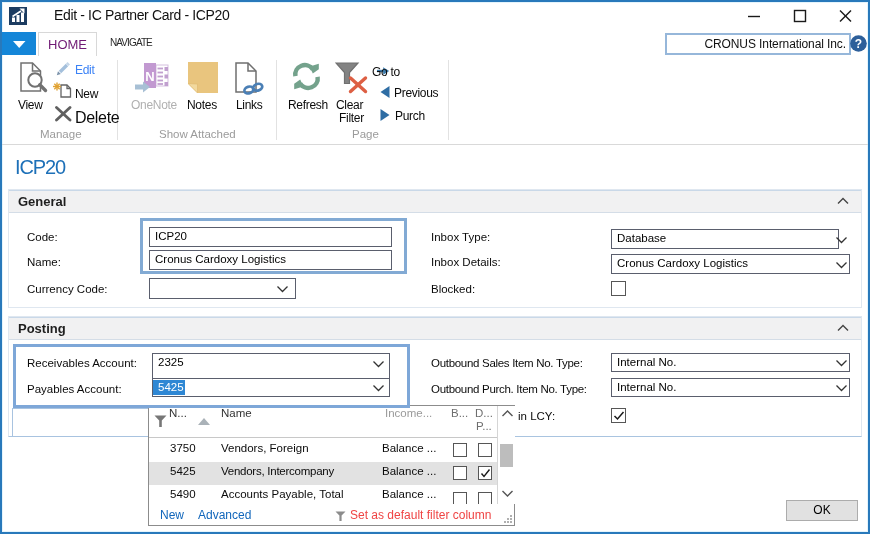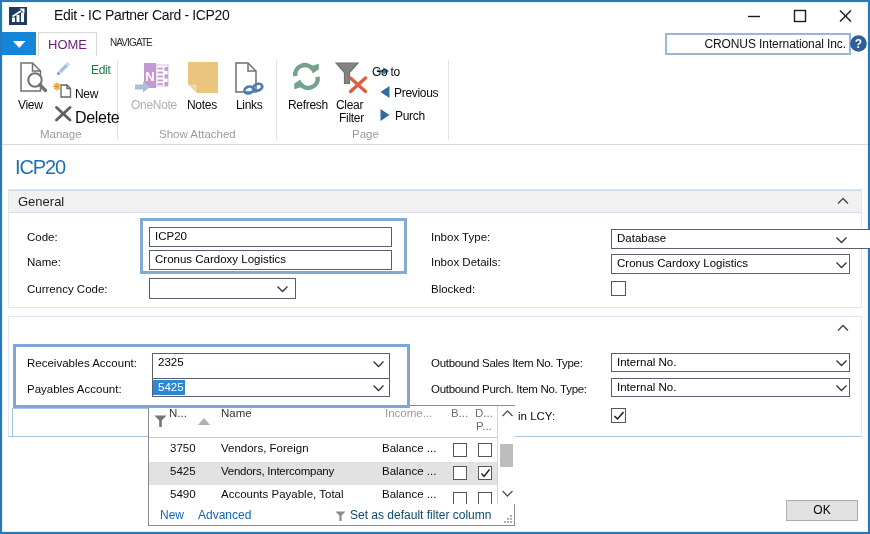--- a/index.html
+++ b/index.html
@@ -5,21 +5,21 @@
 * { margin:0; padding:0; box-sizing:border-box; }
 html,body { width:870px; height:534px; }
 body { font-family:"Liberation Sans",sans-serif; position:relative; background:#fff; overflow:hidden; }
 .abs { position:absolute; }
 .win { position:absolute; left:0; top:0; width:870px; height:534px; border:2px solid #2879bb; box-shadow: inset 0 0 0 1px #e4f4fc; }
 .ttl { position:absolute; left:30px; top:7px; font-size:14px; color:#111; letter-spacing:-0.35px;margin-left:24px; }
 .lbl { position:absolute; font-size:11.5px; color:#0b0b0b; white-space:nowrap; }
 .glbl { position:absolute; font-size:11.5px; color:#9b9b9b; white-space:nowrap; }
 .rlbl { letter-spacing:-0.3px; }
 .inp { position:absolute; background:#fff; border:1px solid #5a5e6d; font-size:11.5px; color:#000; padding:2px 0 0 5px; white-space:nowrap; overflow:hidden; }
-.sect { position:absolute; left:8px; background:#fff; border:1px solid #dfe7f0; width:854px; }
+.sect { position:absolute; left:8px; background:#fff; border:1px solid #dfe7f0; width:854px;font-weight:bold; }
 .shead { position:absolute; left:0; top:0; right:0; height:23px; background:#f1f1f2; border-top:1px solid #c9d8e8; border-bottom:1px solid #d4dde7; }
 .shead span { position:absolute; left:9px; top:3px; font-size:13px; color:#1e1e1e; }
 .chk { position:absolute; width:15px; height:15px; background:#fff; border:1px solid #565656; }
 .link { color:#1166bb; }
 </style>
 </head>
 <body>
 <div class="win"></div>
 
 <svg class="abs" style="left:9px;top:7px" width="18" height="18">
@@ -65,21 +65,21 @@
   <circle cx="17" cy="19" r="6.7" fill="#fff" stroke="#717171" stroke-width="2"></circle>
   <line x1="21.8" y1="23.8" x2="27.5" y2="29.5" stroke="#717171" stroke-width="3.4" stroke-linecap="round"></line>
 </svg>
 <div class="lbl rlbl" style="left:18px;top:98px;font-size:12px">View</div>
 
 <svg class="abs" style="left:56px;top:62px" width="16" height="14">
   <line x1="4" y1="10" x2="11" y2="3" stroke="#a4c0dc" stroke-width="3.4"></line>
   <line x1="11.2" y1="2.8" x2="12.8" y2="1.2" stroke="#c4d6e8" stroke-width="3.4"></line>
   <path d="M0.8 13.2 L4.8 12 L2 9.2 Z" fill="#7c93ab"></path>
 </svg>
-<div class="lbl rlbl" style="left:91px;top:63px;font-size:12px;color:#15803d">Edit</div>
+<div class="lbl rlbl" style="left:75px;top:63px;font-size:12px;color:#3b82f6">Edit</div>
 <svg class="abs" style="left:53px;top:82px" width="20" height="17">
   <path d="M8 3 H14 L17.5 6.5 V15 H8 Z" fill="#fff" stroke="#646464" stroke-width="1.3"></path>
   <path d="M14 3 V6.5 H17.5" fill="none" stroke="#646464" stroke-width="1.3"></path>
   <g stroke="#e0a232" stroke-width="1.4">
     <line x1="4" y1="0.5" x2="4" y2="8.5"></line>
       <line x1="0" y1="4.5" x2="8" y2="4.5"></line>
     <line x1="1.3" y1="1.8" x2="6.7" y2="7.2"></line>
       <line x1="6.7" y1="1.8" x2="1.3" y2="7.2"></line>
   </g>
 </svg>
@@ -182,33 +182,36 @@
 <div class="inp" style="left:149px;top:227px;width:243px;height:20px">ICP20</div>
 <div class="lbl" style="left:27px;top:256px">Name:</div>
 <div class="inp" style="left:149px;top:250px;width:243px;height:20px">Cronus Cardoxy Logistics</div>
 <div class="lbl" style="left:27px;top:283px">Currency Code:</div>
 <div class="inp" style="left:149px;top:278px;width:147px;height:21px"></div>
 <svg class="abs" style="left:277px;top:286px" width="11" height="7">
     <path d="M0.5 0.5 L5.5 5.5 L10.5 0.5" stroke="#333" stroke-width="1.3" fill="none"></path>
   </svg>
 
 <div class="lbl" style="left:431px;top:231px">Inbox Type:</div>
-<div class="inp" style="left:611px;top:229px;width:260px;height:20px">Database</div>
+<div class="inp" style="left:611px;top:229px;width:228px;height:20px">Database</div>
 <svg class="abs" style="left:836px;top:237px" width="11" height="7">
     <path d="M0.5 0.5 L5.5 5.5 L10.5 0.5" stroke="#333" stroke-width="1.3" fill="none"></path>
   </svg>
 <div class="lbl" style="left:431px;top:256px">Inbox Details:</div>
 <div class="inp" style="left:611px;top:254px;width:239px;height:20px">Cronus Cardoxy Logistics</div>
 <svg class="abs" style="left:836px;top:262px" width="11" height="7">
     <path d="M0.5 0.5 L5.5 5.5 L10.5 0.5" stroke="#333" stroke-width="1.3" fill="none"></path>
   </svg>
 <div class="lbl" style="left:431px;top:283px">Blocked:</div>
 <div class="chk" style="left:611px;top:281px"></div>
 
 <div class="sect" style="top:316px;height:121px;border-bottom:1px solid #a9c4e0">
+  <div class="shead">
+      <span>Posting</span>
+    </div>
   <svg class="abs" style="right:12px;top:7px" width="12" height="8">
       <path d="M1 6.5 L6 1.5 L11 6.5" stroke="#444" stroke-width="1.4" fill="none"></path>
     </svg>
 </div>
 
 <div class="abs" style="left:12px;top:408px;width:398px;height:29px;background:#fff;border:1px solid #a8c3e0;z-index:1"></div>
 <div class="abs" style="left:13px;top:344px;width:397px;height:64px;border:3px solid #7ea7d8;z-index:30"></div>
 <div class="lbl" style="left:27px;top:357px">Receivables Account:</div>
 <div class="inp" style="left:152px;top:353px;width:238px;height:32px">2325</div>
 <svg class="abs" style="left:373px;top:361px" width="11" height="7">
@@ -280,21 +283,21 @@
   <svg class="abs" style="left:353px;top:84px" width="11" height="7">
       <path d="M0.5 1 L5.5 6 L10.5 1" stroke="#555" stroke-width="1.4" fill="none"></path>
     </svg>
 
   <div class="abs" style="left:0;top:98px;width:365px;height:21px;background:#fff"></div>
   <div class="lbl link" style="left:11px;top:102px;font-size:12px">New</div>
   <div class="lbl link" style="left:49px;top:102px;font-size:12px">Advanced</div>
   <svg class="abs" style="left:186px;top:105px" width="11" height="11">
       <polygon points="0.5,0.5 10.5,0.5 6.6,4.5 6.6,10 4.4,10 4.4,4.5" fill="#8c8c8c"></polygon>
     </svg>
-  <div class="lbl" style="left:201px;top:102px;color:#0c4a6e;font-size:12px">Set as default filter column</div>
+  <div class="lbl" style="left:201px;top:102px;color:#ef4444;font-size:12px">Set as default filter column</div>
   <svg class="abs" style="left:355px;top:109px" width="9" height="9">
     <g fill="#b0b0b0">
         <rect x="6" y="0" width="2" height="2"></rect>
         <rect x="3" y="3" width="2" height="2"></rect>
         <rect x="6" y="3" width="2" height="2"></rect>
         <rect x="0" y="6" width="2" height="2"></rect>
         <rect x="3" y="6" width="2" height="2"></rect>
         <rect x="6" y="6" width="2" height="2"></rect>
       </g>
   </svg>

